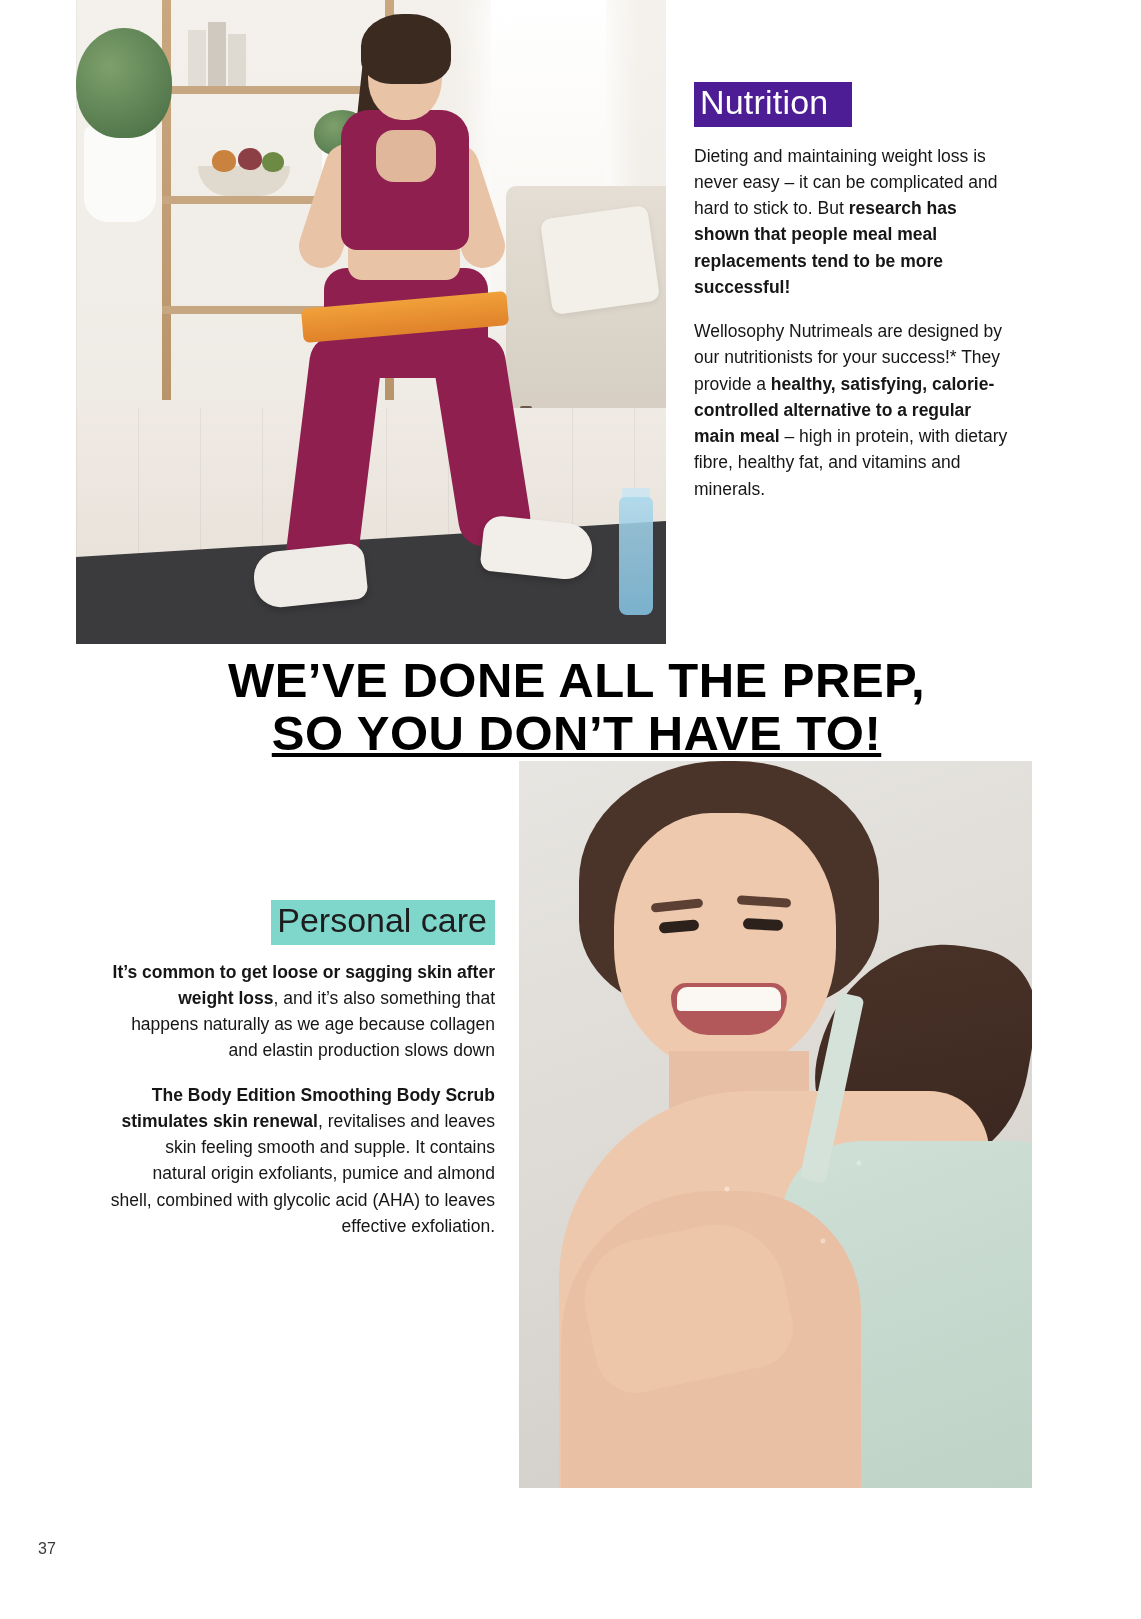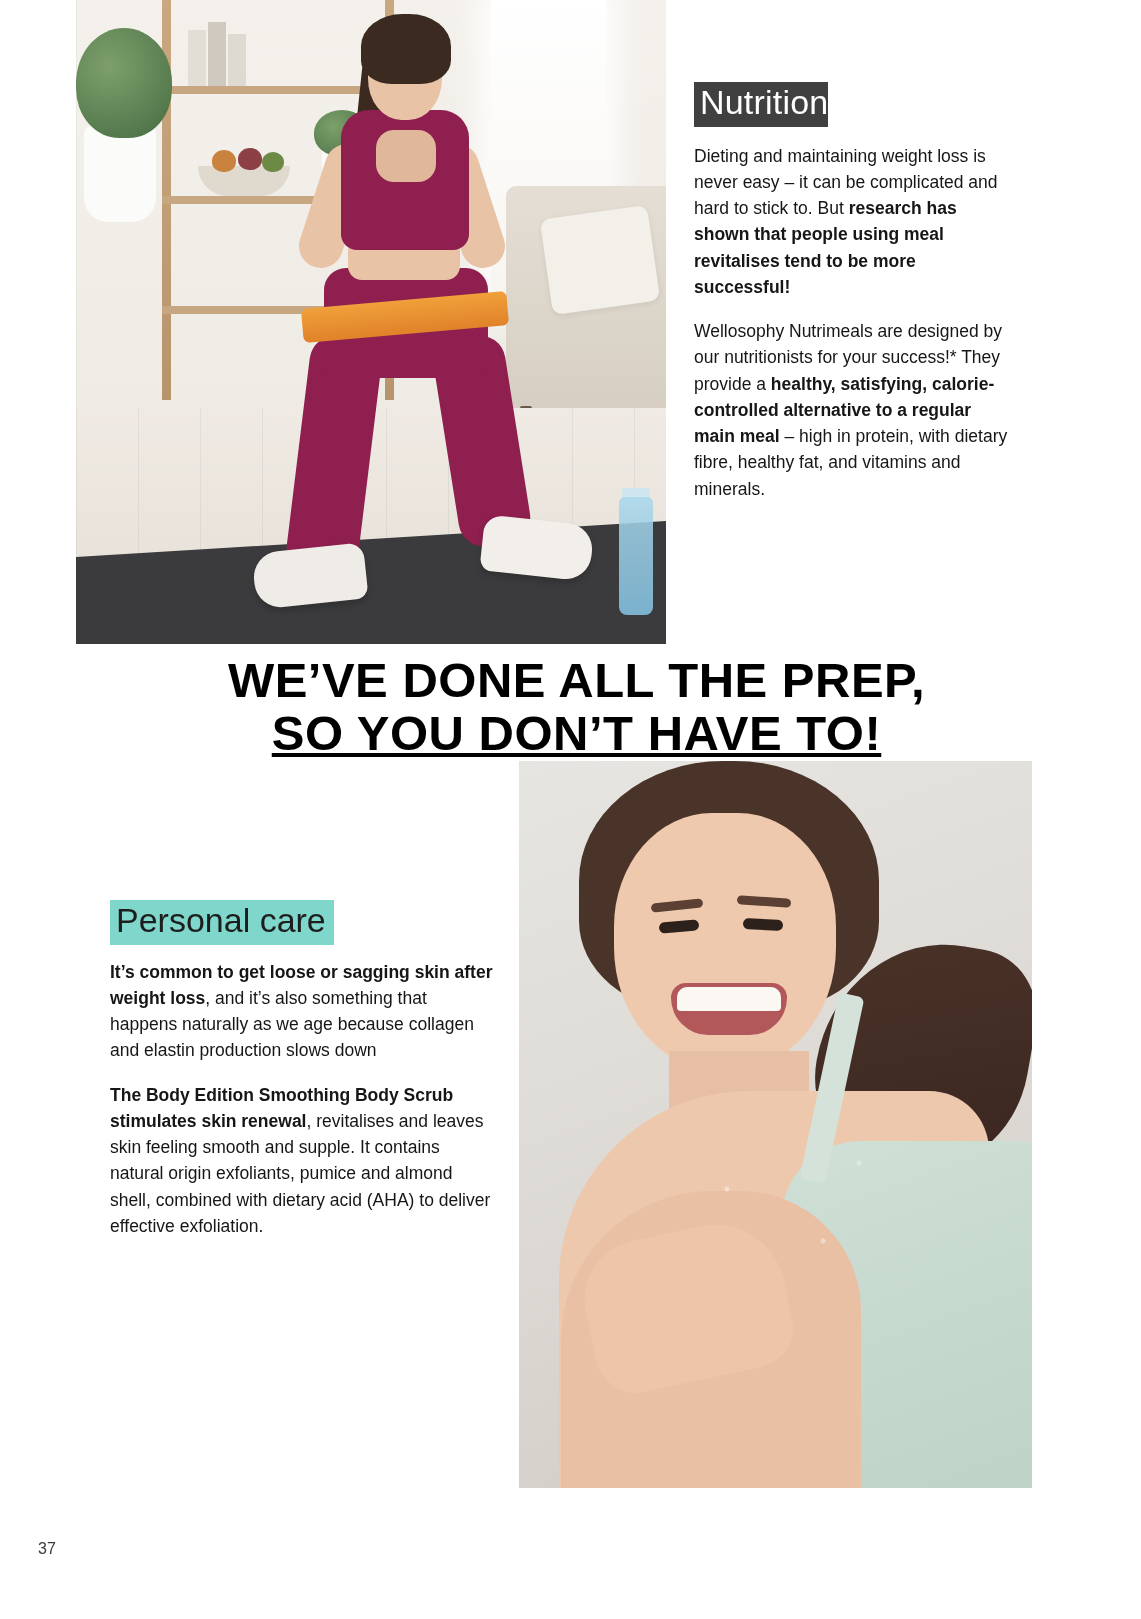--- a/index.html
+++ b/index.html
@@ -165,22 +165,22 @@
     left: 694px;
     top: 82px;
     width: 322px;
   }
   .heading-nutrition {
     display: inline-block;
     font-size: 34px;
     line-height: 1.08;
     font-weight: 400;
     color: #ffffff;
-    background: #404040;
-    padding: 2px 0 6px 6px;
+    background: #4c1d95;
+    padding: 2px 24px 6px 6px;
     letter-spacing: 0.2px;
   }
   .body-copy {
     font-size: 17.5px;
     line-height: 1.5;
     color: #161616;
     margin-top: 16px;
   }
   .body-copy p { margin: 0 0 18px 0; }
   .body-copy b { font-weight: 700; }
@@ -274,20 +274,21 @@
       radial-gradient(circle at 75% 20%, rgba(255,255,255,0.4) 0 2px, transparent 3px);
     opacity: 0.8;
   }
 
   
   .col-left-bottom {
     position: absolute;
     left: 110px;
     top: 900px;
     width: 385px;
+    text-align: right;
   }
   .heading-personal {
     display: inline-block;
     font-size: 34px;
     line-height: 1.08;
     font-weight: 400;
     color: #1d1d1d;
     background: #7fd6cb;
     padding: 2px 8px 6px 6px;
   }
@@ -351,21 +352,21 @@
   <div class="fig fig-shoe-l"></div>
   <div class="fig fig-shoe-r"></div>
 
   <div class="pt-bottle-cap"></div>
   <div class="pt-bottle"></div>
 </div>
 
 <div class="col-right">
   <div class="heading-nutrition">Nutrition</div>
   <div class="body-copy">
-    <p><span>Dieting and maintaining weight loss is never easy – it can be complicated and hard to stick to. But </span><b>research has shown that people using meal revitalises tend to be more successful!</b></p>
+    <p><span>Dieting and maintaining weight loss is never easy – it can be complicated and hard to stick to. But </span><b>research has shown that people meal meal replacements tend to be more successful!</b></p>
     <p><span>Wellosophy Nutrimeals are designed by our nutritionists for your success!* They provide a </span><b>healthy, satisfying, calorie-controlled alternative to a regular main meal</b><span> – high in protein, with dietary fibre, healthy fat, and vitamins and minerals.</span></p>
   </div>
 </div>
 
 <div class="headline">
   <span class="l1">WE’VE DONE ALL THE PREP,</span>
   <span class="l2">SO YOU DON’T HAVE TO!</span>
 </div>
 
 <div class="photo-bottom">
@@ -385,17 +386,17 @@
   <div class="pb-strap"></div>
   <div class="pb-arm"></div>
   <div class="pb-scrub"></div>
   <div class="pb-hand"></div>
 </div>
 
 <div class="col-left-bottom">
   <div class="heading-personal">Personal care</div>
   <div class="body-copy">
     <p><b>It’s common to get loose or sagging skin after weight loss</b><span>, and it’s also something that happens naturally as we age because collagen and elastin production slows down</span></p>
-    <p><b>The Body Edition Smoothing Body Scrub stimulates skin renewal</b><span>, revitalises and leaves skin feeling smooth and supple. It contains natural origin exfoliants, pumice and almond shell, combined with dietary acid (AHA) to deliver effective exfoliation.</span></p>
+    <p><b>The Body Edition Smoothing Body Scrub stimulates skin renewal</b><span>, revitalises and leaves skin feeling smooth and supple. It contains natural origin exfoliants, pumice and almond shell, combined with glycolic acid (AHA) to leaves effective exfoliation.</span></p>
   </div>
 </div>
 
 <div class="page-number">37</div>
 
 </body></html>

